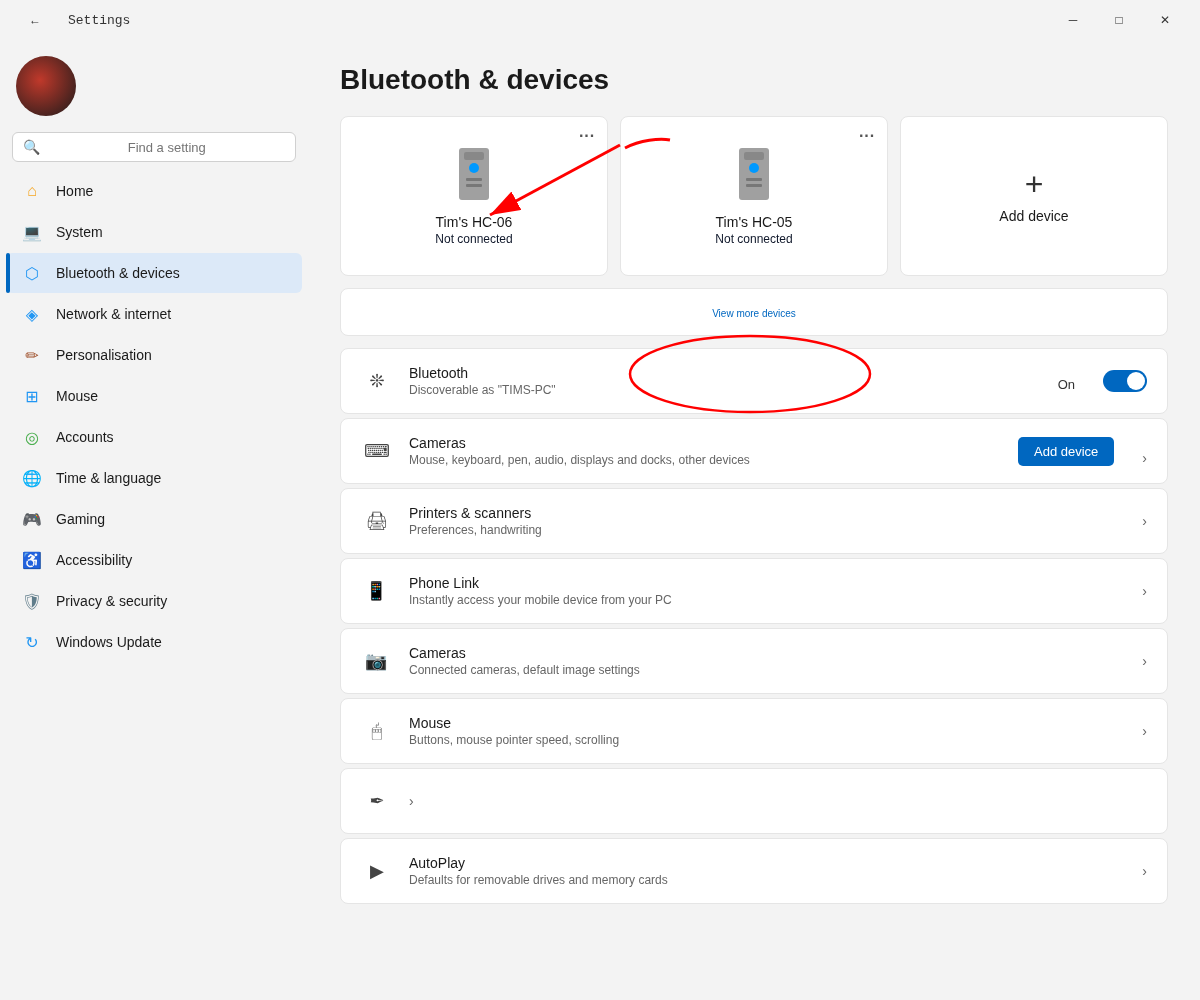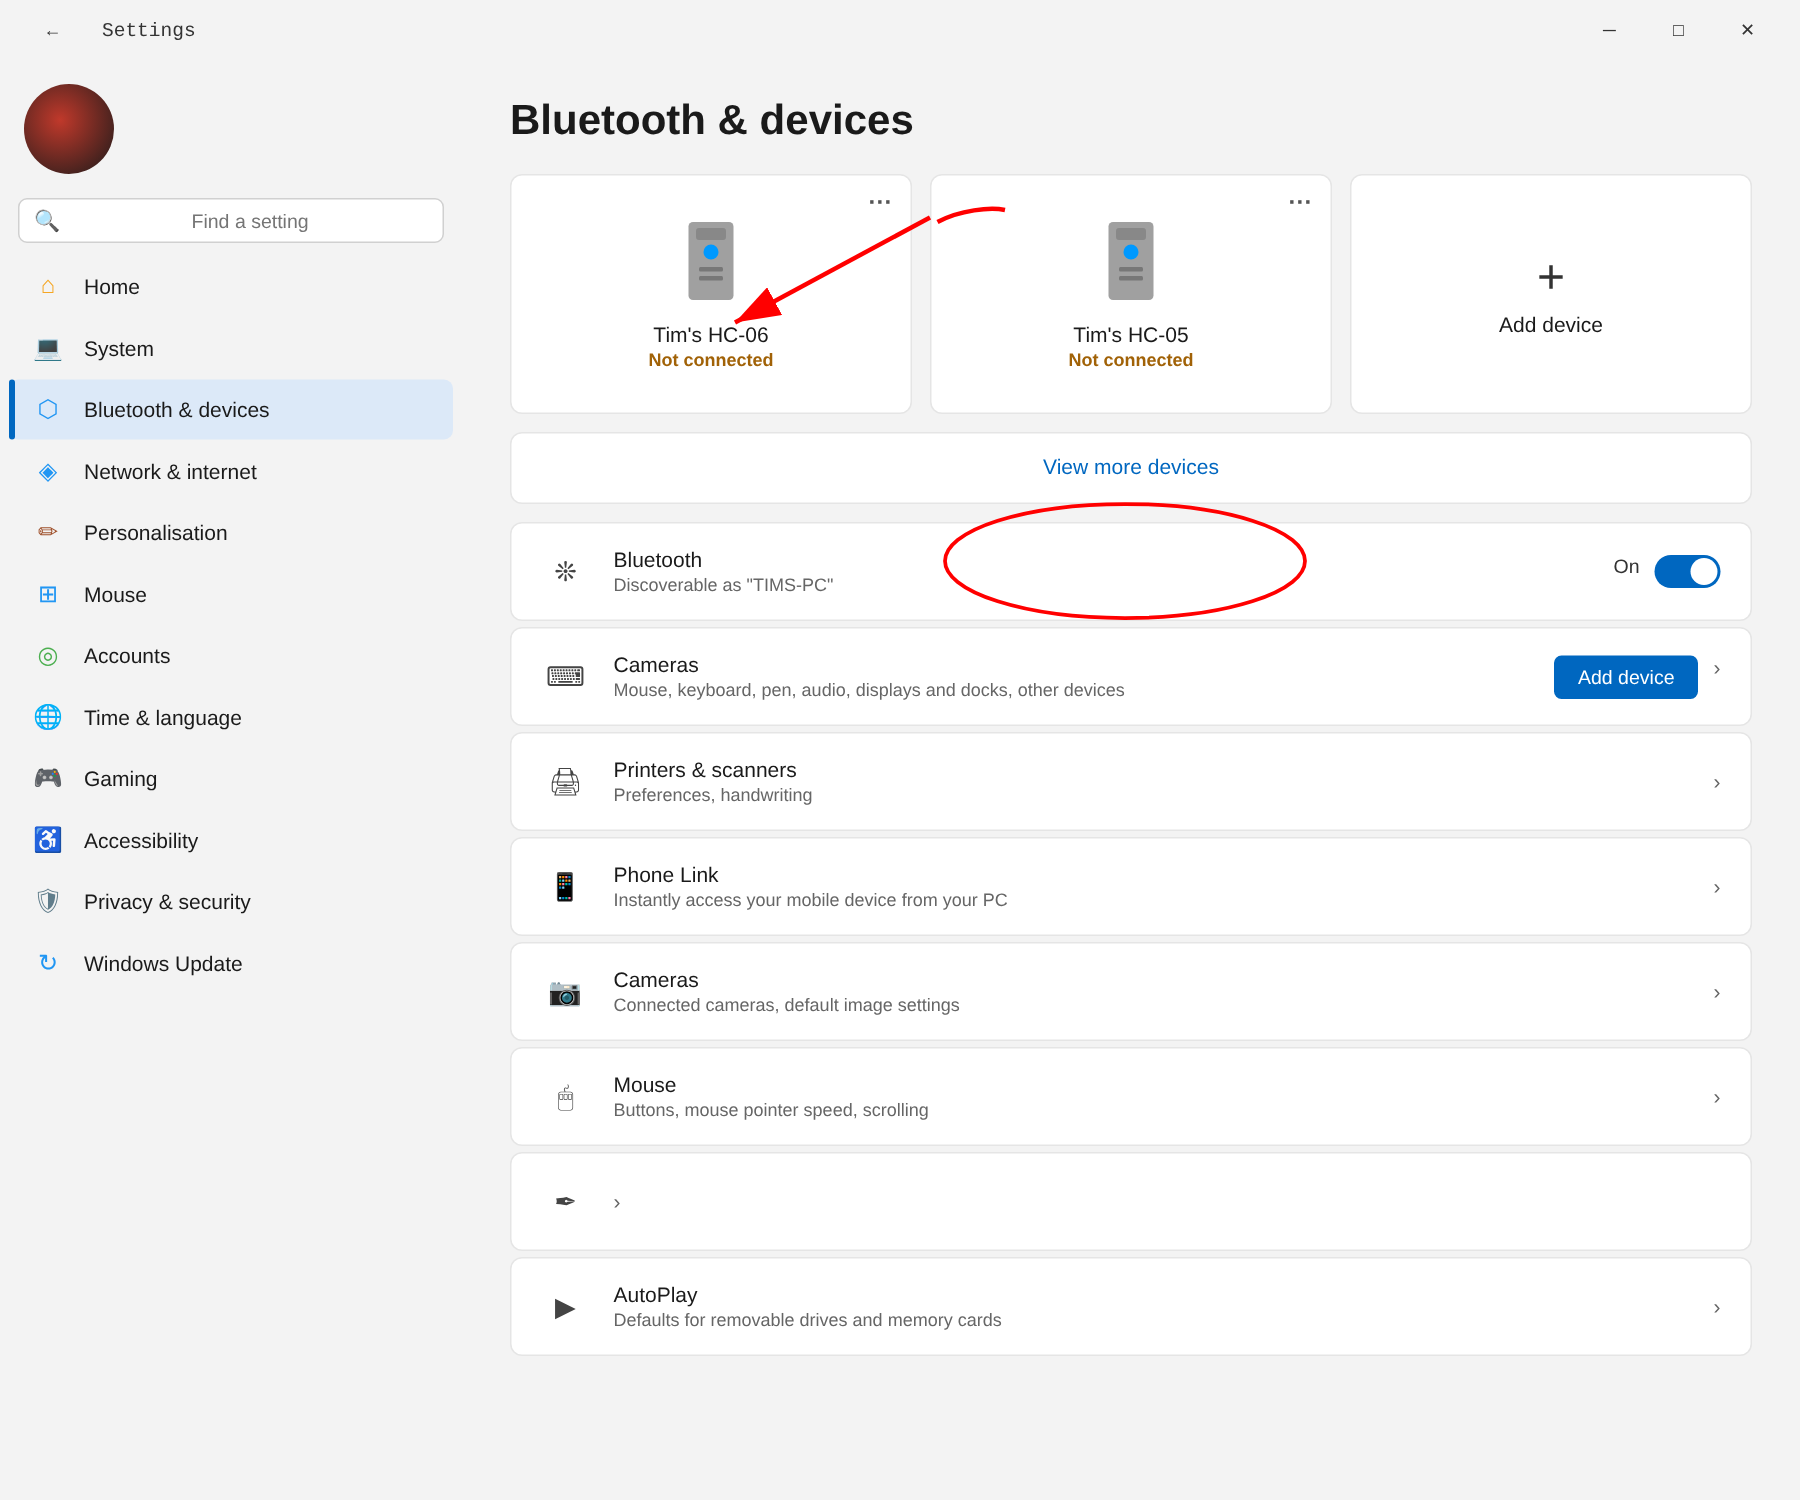--- a/index.html
+++ b/index.html
@@ -141,21 +141,21 @@
       cursor: pointer;
       font-weight: bold;
     }
 
     .device-icon-wrapper {
       position: relative;
       margin-bottom: 8px;
     }
 
     .device-name { font-size: 14px; font-weight: 500; color: #1a1a1a; text-align: left; }
-    .device-status { font-size: 12px; color: #a16207; text-align: center; margin-top: 2px; font-weight: bold; }
+    .device-status { font-size: 12px; color: #0f172a; text-align: center; margin-top: 2px; }
 
     .add-device-card {
       background: white;
       border-radius: 8px;
       padding: 16px;
       flex: 1;
       display: flex;
       flex-direction: column;
       align-items: center;
       justify-content: center;
@@ -175,21 +175,21 @@
     .view-more-bar {
       background: white;
       border-radius: 8px;
       padding: 14px;
       text-align: center;
       margin-bottom: 12px;
       cursor: pointer;
       border: 1px solid #e5e5e5;
       position: relative;
     }
-    .view-more-link { color: #0067c0; font-size: 14px; font-weight: 500; }
+    .view-more-link { color: #0067c0; font-size: 10px; font-weight: 500; }
 
     
     .setting-row {
       background: white;
       border-radius: 8px;
       padding: 16px 20px;
       display: flex;
       align-items: center;
       gap: 16px;
       margin-bottom: 4px;
@@ -199,21 +199,21 @@
     .setting-row-icon {
       width: 32px; height: 32px;
       display: flex; align-items: center; justify-content: center;
       font-size: 18px; color: #444;
       flex-shrink: 0;
     }
     .setting-row-text { flex: 1; }
     .setting-row-title { font-size: 14px; font-weight: 500; color: #1a1a1a; }
     .setting-row-subtitle { font-size: 12px; color: #666; margin-top: 2px; }
     .setting-row-right {
-      display: flex; align-items: flex-start; gap: 10px;
+      display: flex; align-items: flex-end; gap: 28px;
     }
     .chevron { font-size: 14px; color: #666; }
     .add-btn {
       background: #0067c0;
       color: white;
       border: none;
       border-radius: 5px;
       padding: 7px 16px;
       font-size: 13px;
       cursor: pointer;

